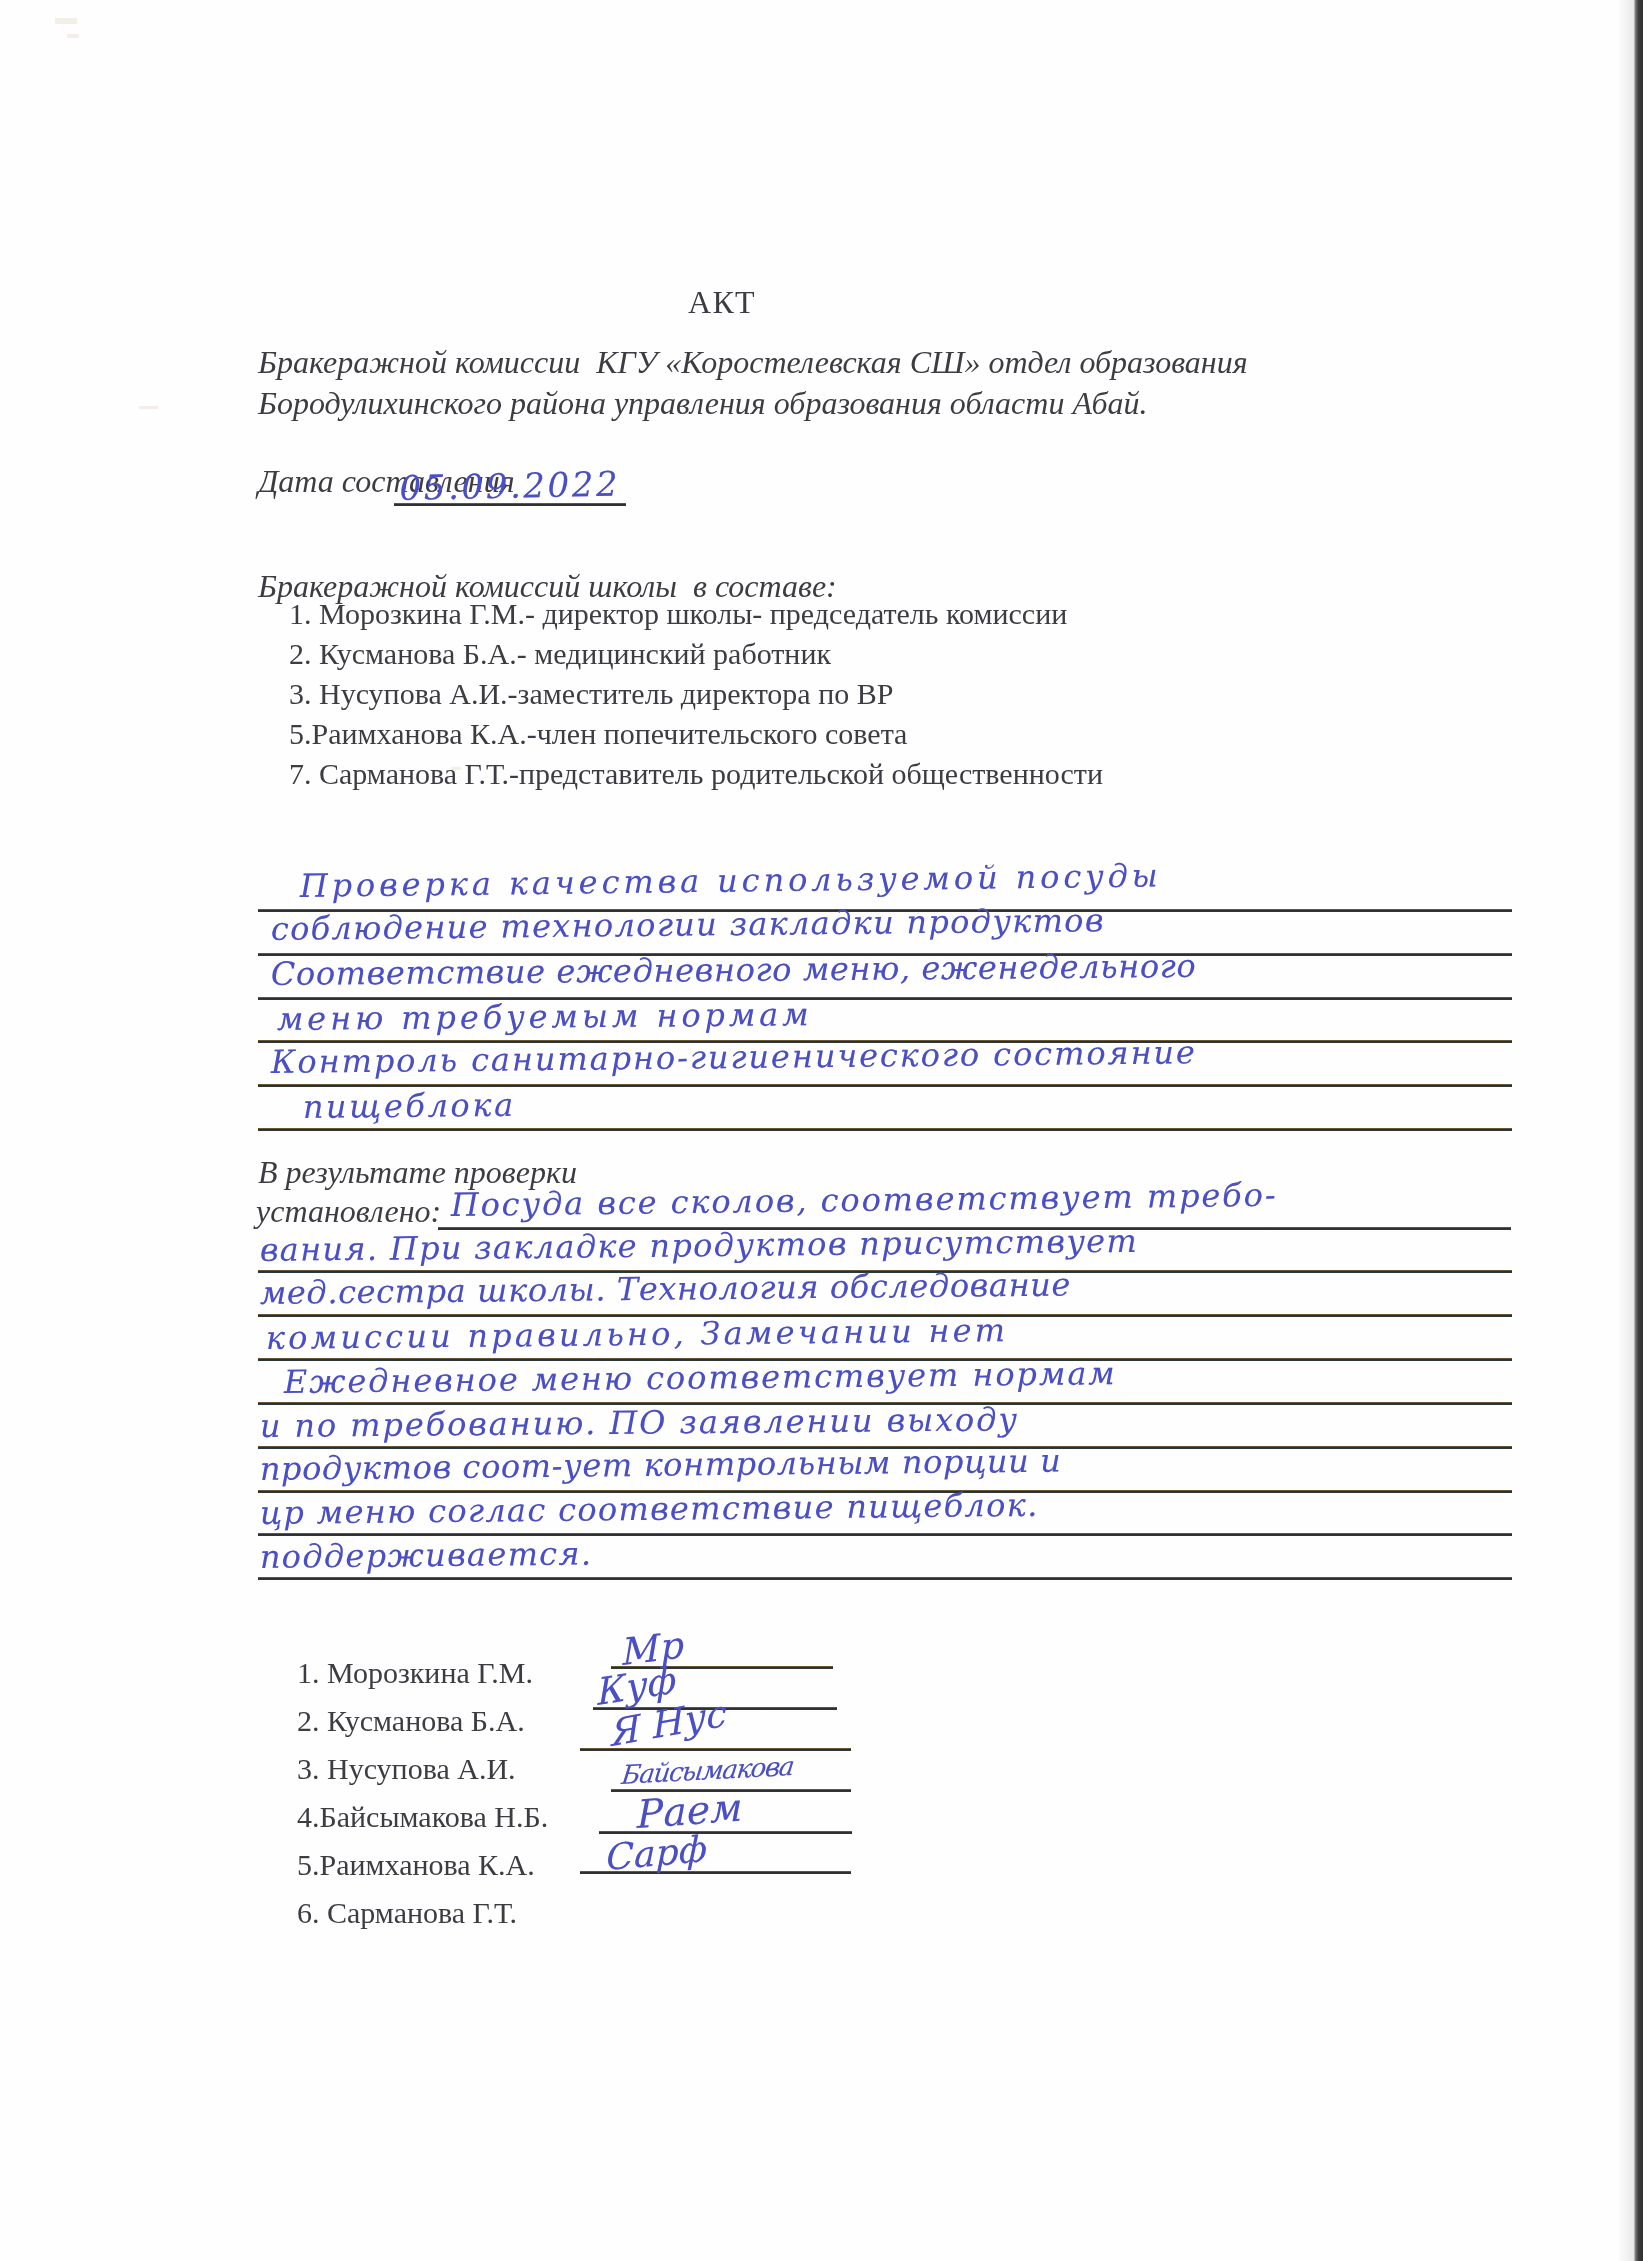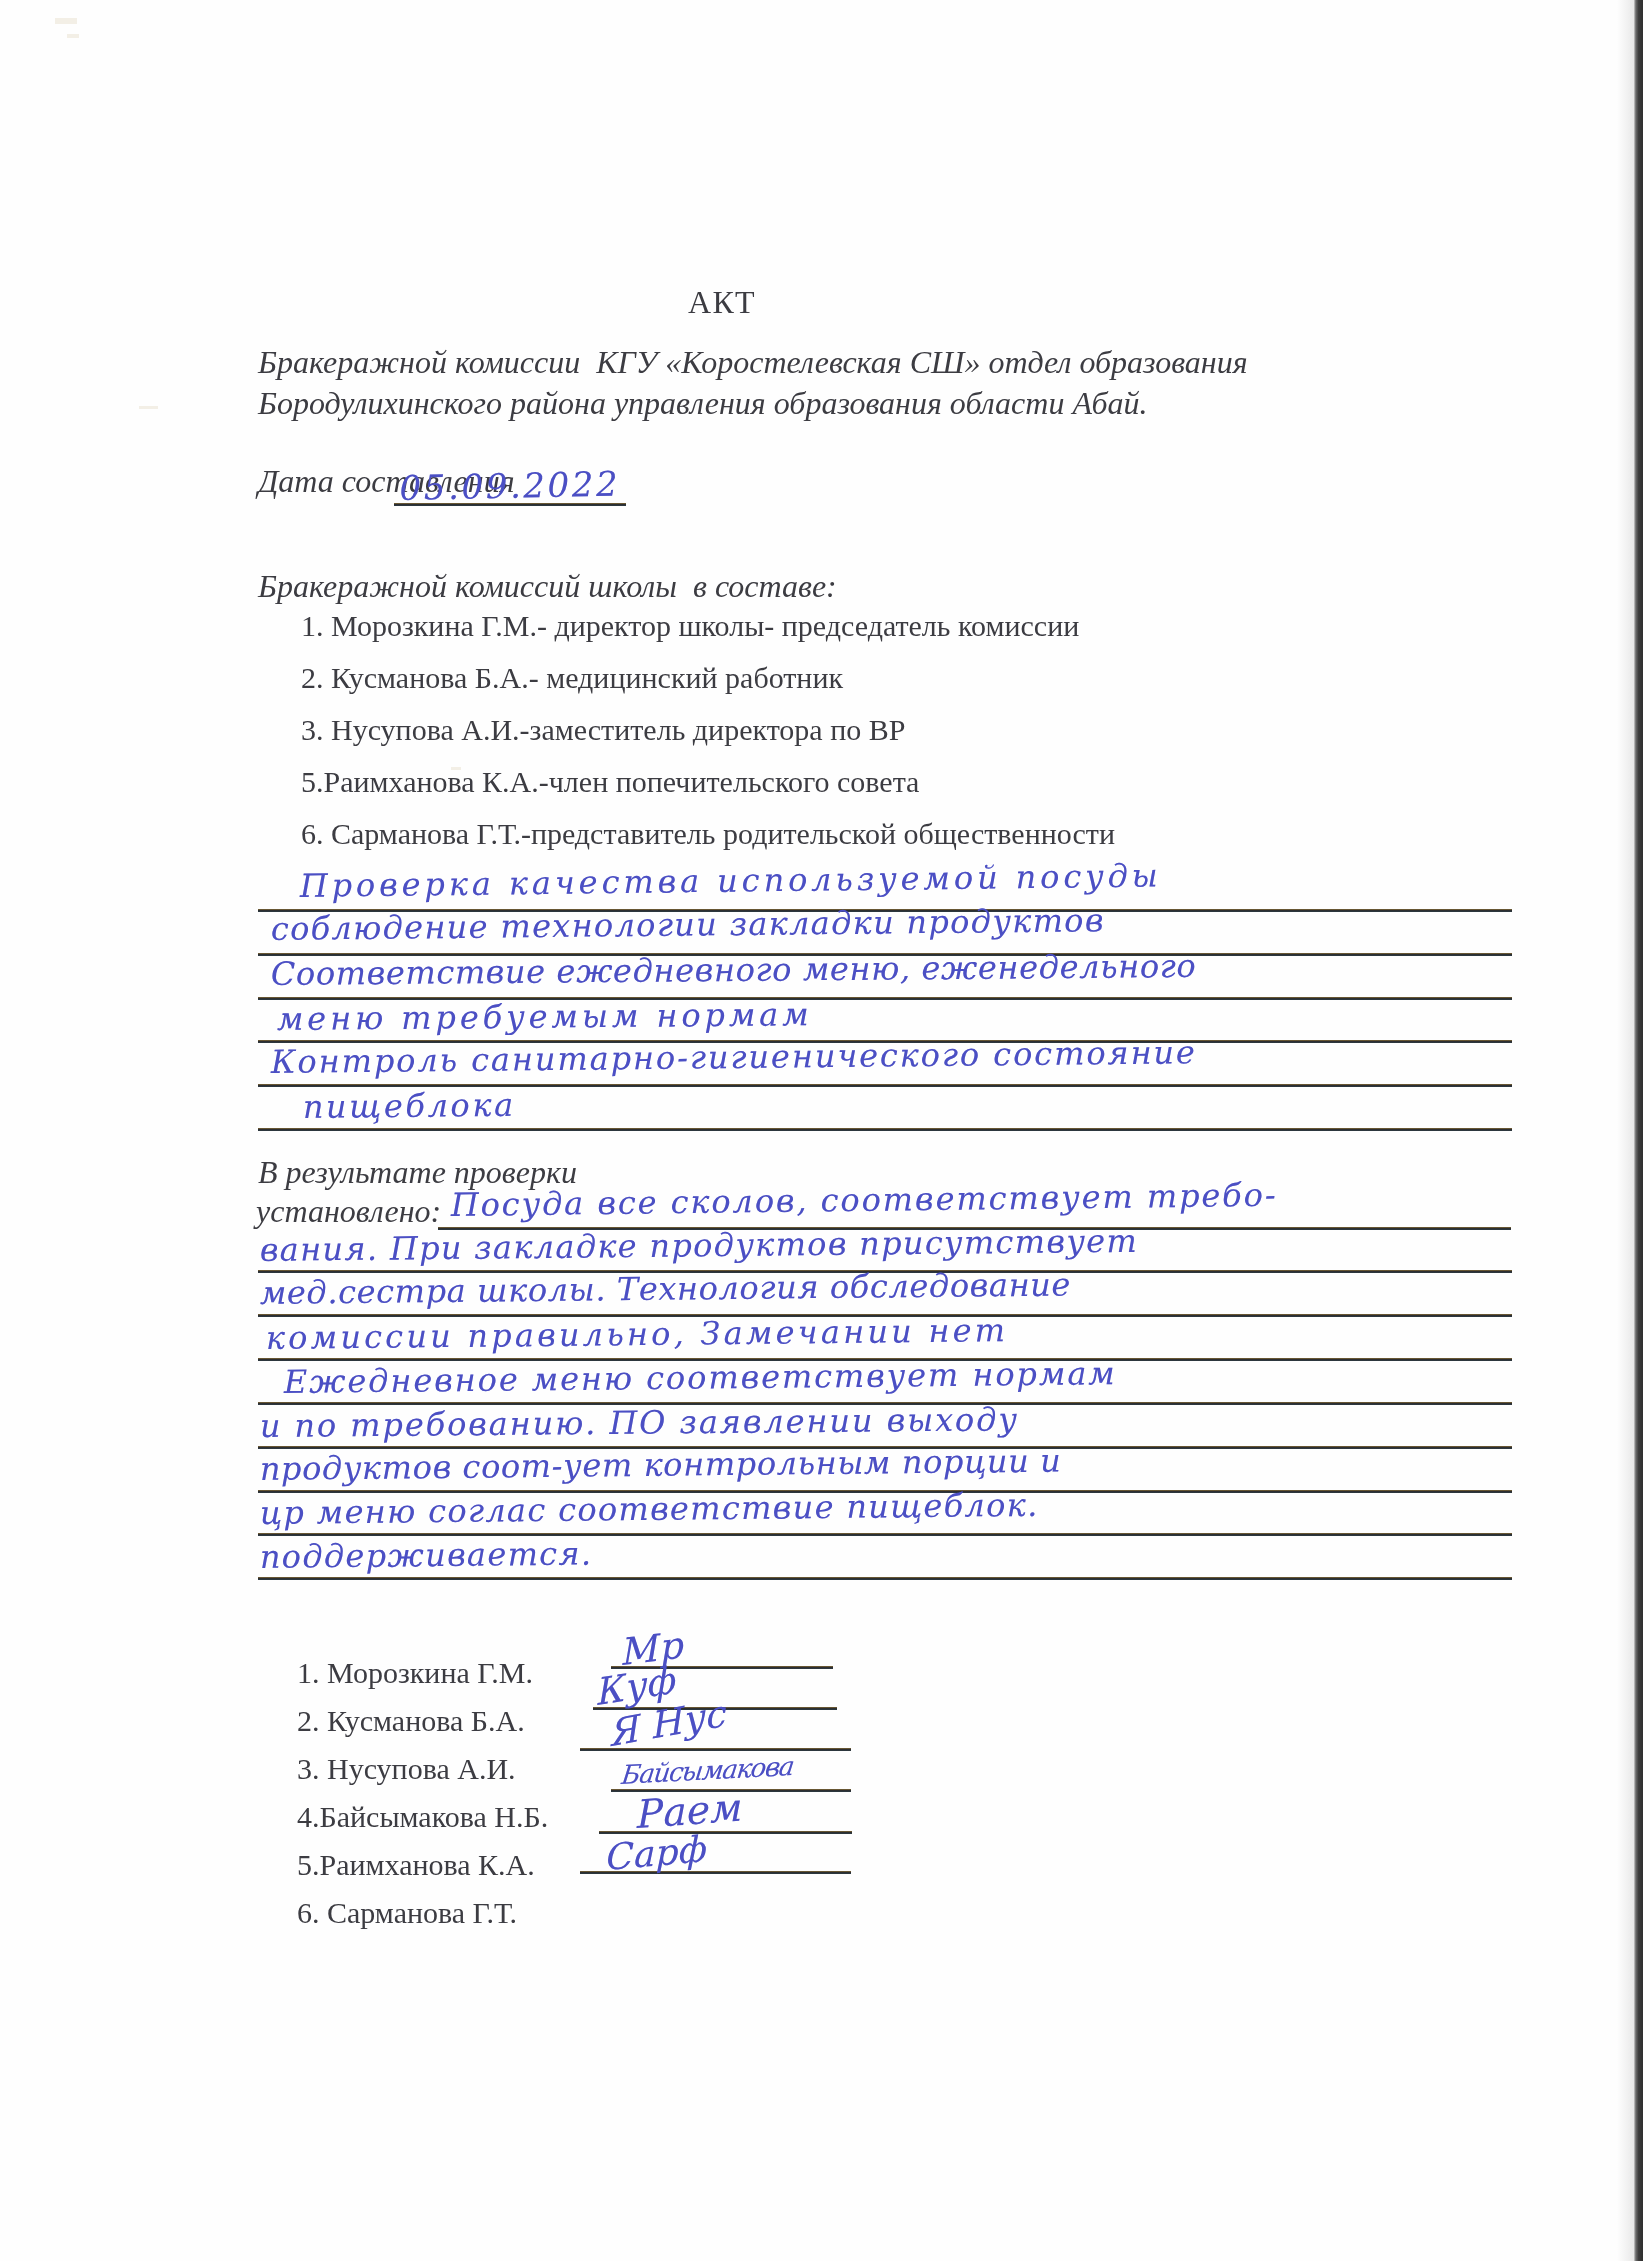--- a/index.html
+++ b/index.html
@@ -34,21 +34,21 @@
   .p-intro{left:258px;top:342px;}
   .p-date{left:258px;top:461px;}
   .p-compose{left:258px;top:566px;}
   .p-result1{left:258px;top:1152px;}
   .p-result2{left:256px;top:1191px;}
 
   ol.members{
     position:absolute;left:289px;top:594px;margin:0;padding:0;list-style:none;
     font-size:30px;line-height:40px;color:#3c3c42;white-space:nowrap;
   }
-  ol.members li{margin:12px;padding:0;}
+  ol.members li{margin:0;padding:0;}
 
   
   .hw{
     position:absolute;
     font-family:"DejaVu Serif",serif;
     font-style:italic;
     color:#4b4fc4;
     white-space:nowrap;
     letter-spacing:0.3px;
     transform-origin:left bottom;
@@ -97,21 +97,21 @@
     <div class="rule rule-date"></div>
     <div class="hw hw-date" style="transform:rotate(-1.2deg);">05.09.2022</div>
 
     <div class="para p-compose">Бракеражной комиссий школы  в составе:</div>
 
     <ol class="members">
       <li>1. Морозкина Г.М.- директор школы- председатель комиссии</li>
       <li>2. Кусманова Б.А.- медицинский работник</li>
       <li>3. Нусупова А.И.-заместитель директора по ВР</li>
       <li>5.Раимханова К.А.-член попечительского совета</li>
-      <li>6. Сарманова Г.Т.-представитель родительской общественности</li>
+      <li>7. Сарманова Г.Т.-представитель родительской общественности</li>
     </ol>
 
     <div class="rule" style="left:258px;top:909px;width:1254px;"></div>
     <div class="rule" style="left:258px;top:953px;width:1254px;"></div>
     <div class="rule" style="left:258px;top:997px;width:1254px;"></div>
     <div class="rule" style="left:258px;top:1040px;width:1254px;"></div>
     <div class="rule" style="left:258px;top:1084px;width:1254px;"></div>
     <div class="rule" style="left:258px;top:1128px;width:1254px;"></div>
 
     <div class="hw hw-body" style="left:300px;top:867px;letter-spacing:3.9px;transform:rotate(-0.7deg);">Проверка качества используемой посуды</div>

